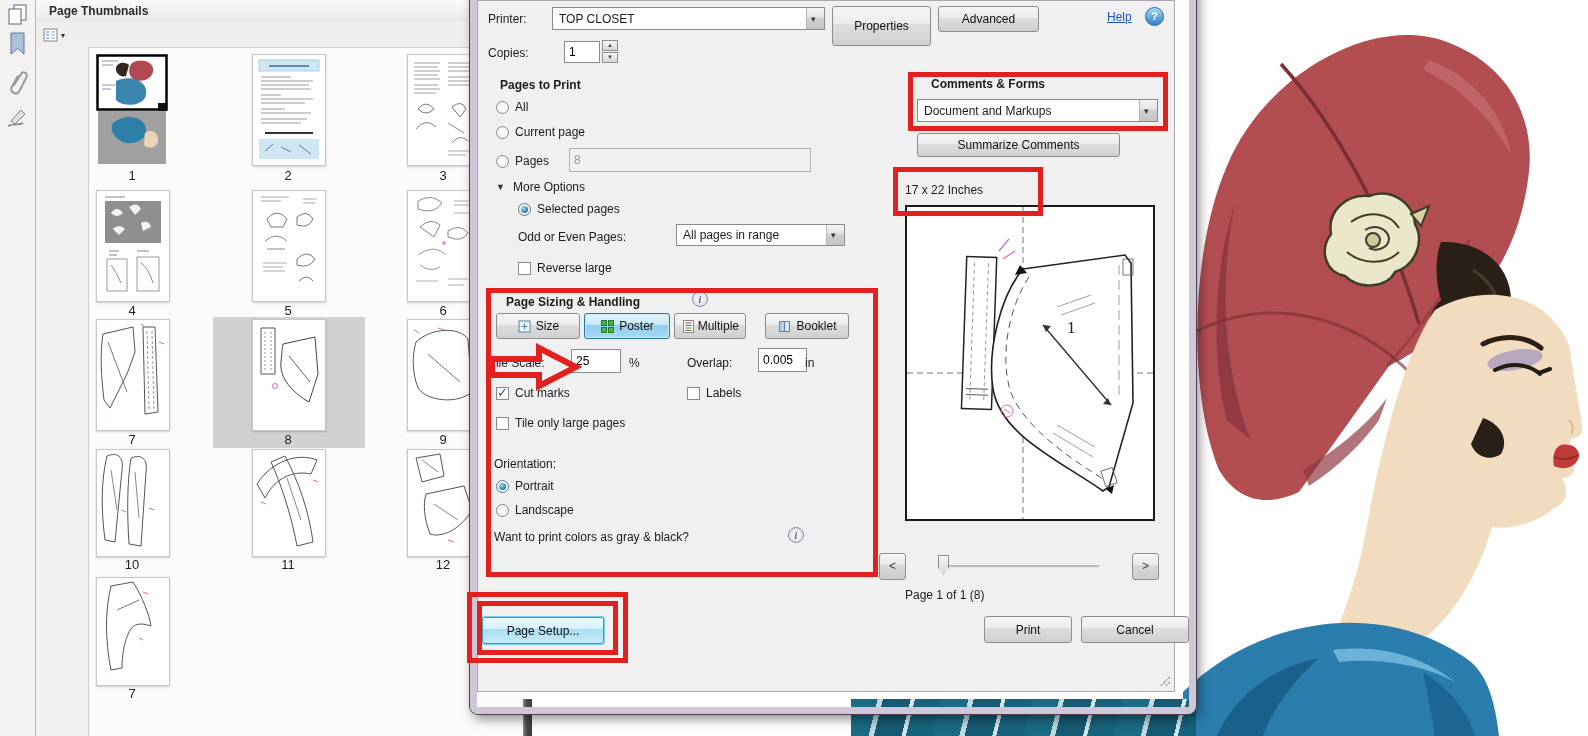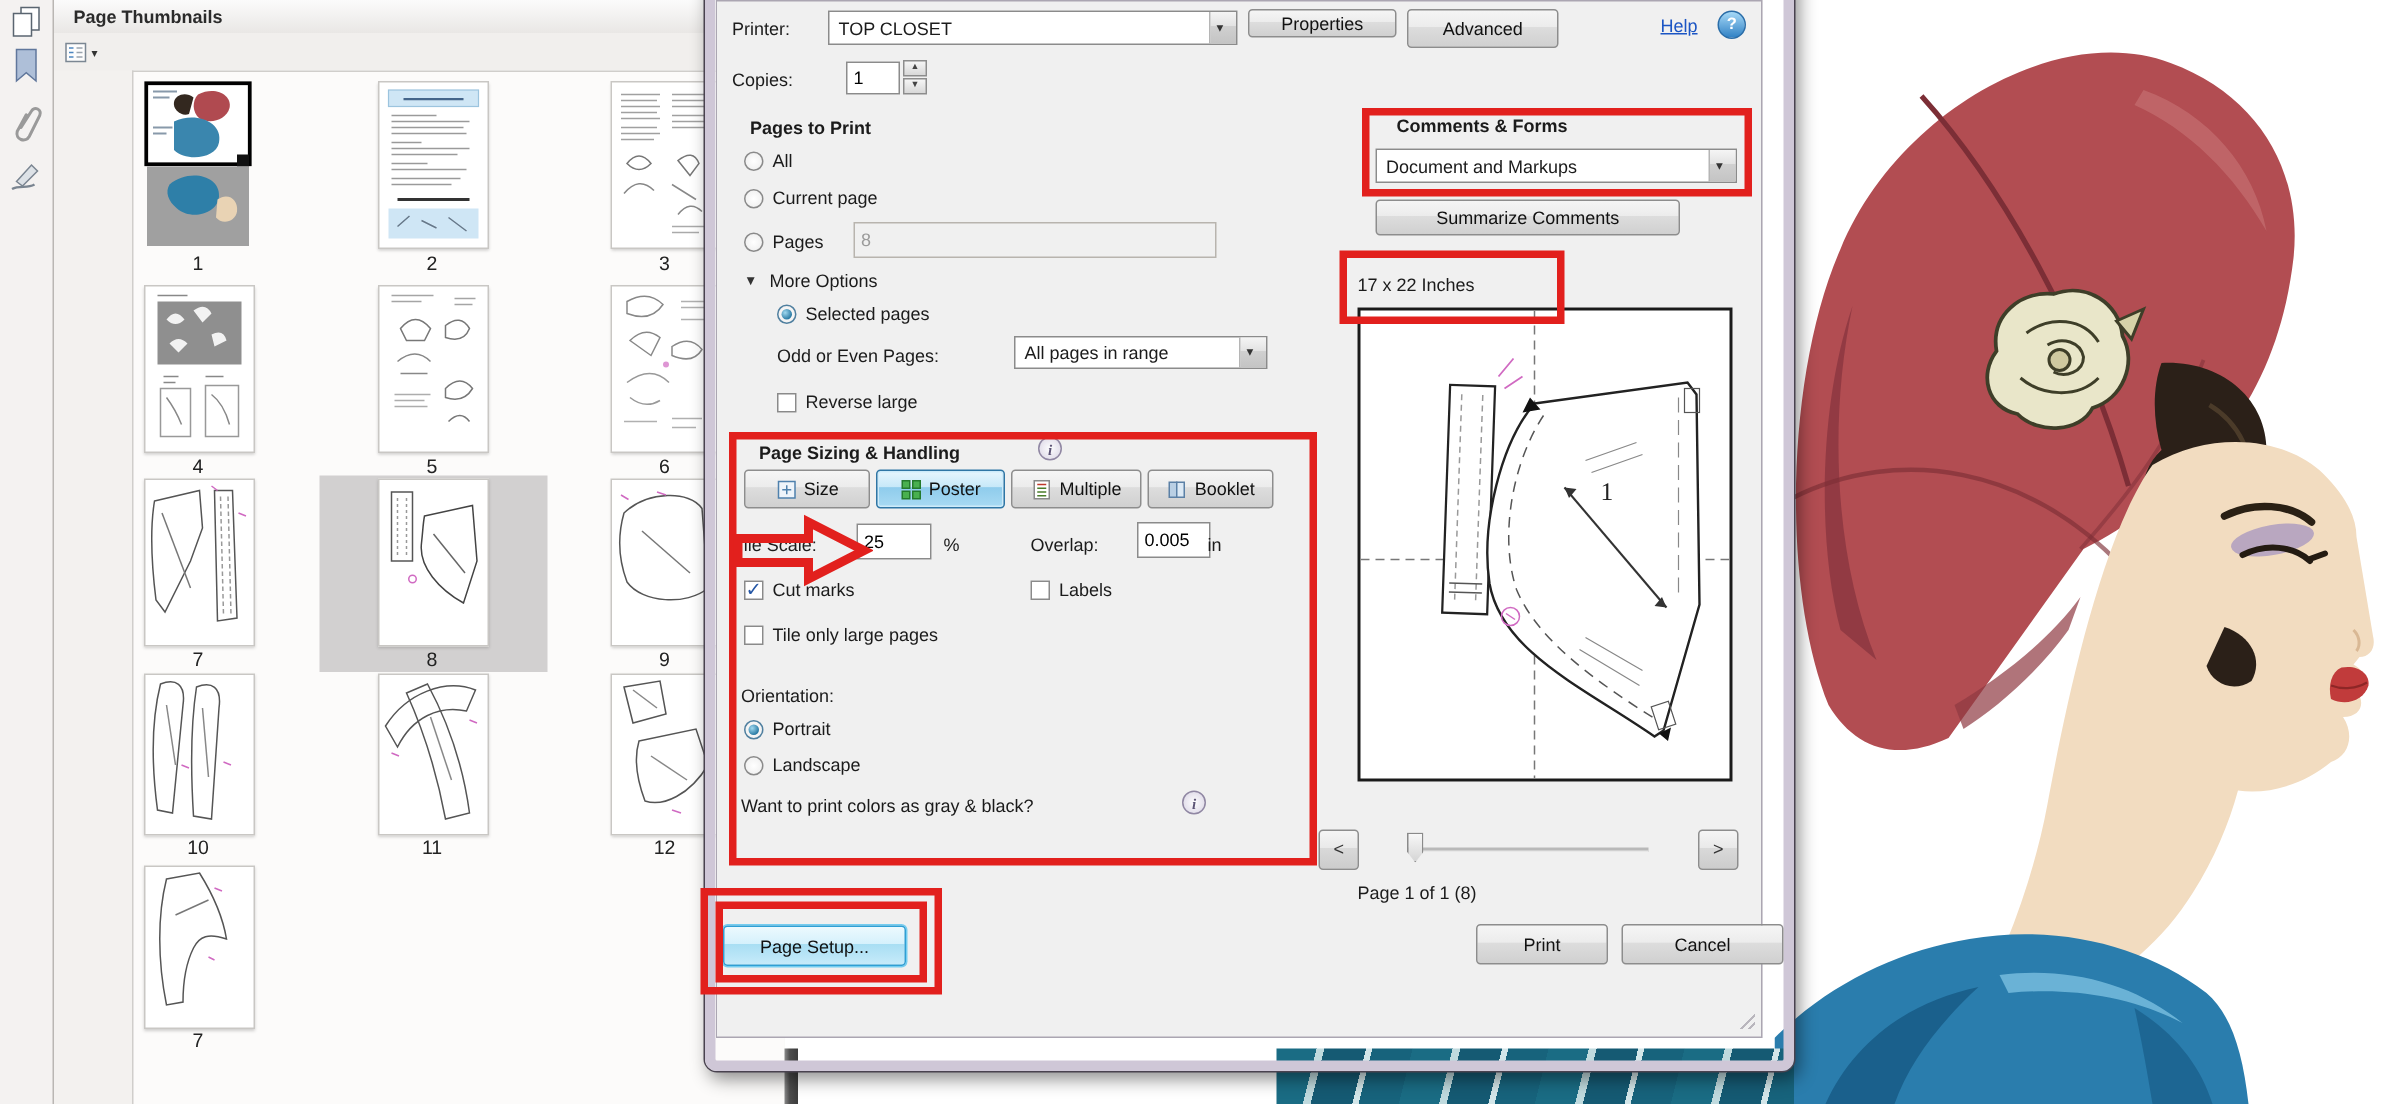--- a/index.html
+++ b/index.html
@@ -339,21 +339,21 @@
   <div class="abs splitter"></div>
 
   <div class="abs dlg-frame"></div>
   <div class="abs dlg">
 
     <div class="lbl" style="left:11px;top:12px">Printer:</div>
     <div class="combo" style="left:75px;top:7px;width:273px;height:23px">
       <span class="cval">TOP CLOSET</span>
       <span class="carrow"></span>
     </div>
-    <button class="wbtn" style="left:355px;top:6px;width:99px;height:19px">Properties</button>
+    <button class="wbtn" style="left:355px;top:6px;width:99px;height:40px">Properties</button>
     <button class="wbtn" style="left:461px;top:6px;width:101px;height:26px">Advanced</button>
     <span class="help-link" style="left:630px;top:10px">Help</span>
     <span class="qicon" style="left:668px;top:7px">?</span>
 
     <div class="lbl" style="left:11px;top:46px">Copies:</div>
     <input class="tin" style="left: 87px; top: 41px; width: 36px; height: 22px;" value="1">
     <div class="spin" style="left:125px;top:40px">▲</div>
     <div class="spin" style="left:125px;top:52px">▼</div>
 
     <div class="lbl bold" style="left:11px;top:78px">Pages to Print</div>
@@ -389,21 +389,21 @@
     </button>
     <button class="wbtn active" style="left:107px;top:313px;width:86px;height:26px">
       <svg width="15" height="15">
           <rect x="1.5" y="1.5" width="5" height="5" fill="#49b04f" stroke="#247a2c"></rect>
           <rect x="8.5" y="1.5" width="5" height="5" fill="#49b04f" stroke="#247a2c"></rect>
           <rect x="1.5" y="8.5" width="5" height="5" fill="#49b04f" stroke="#247a2c"></rect>
           <rect x="8.5" y="8.5" width="5" height="5" fill="#49b04f" stroke="#247a2c"></rect>
         </svg>
       <span>Poster</span>
     </button>
-    <button class="wbtn" style="left:197px;top:313px;width:87px;height:26px">
+    <button class="wbtn" style="left:197px;top:313px;width:72px;height:26px">
       <svg width="15" height="15">
           <rect x="2.5" y="1.5" width="10" height="12" fill="#fff" stroke="#8a8a8a"></rect>
           <path d="M4.5 4h6" stroke="#c0392b"></path>
           <path d="M4.5 6.5h6M4.5 9h6M4.5 11.5h6" stroke="#4a7d2a"></path>
         </svg>
       <span>Multiple</span>
     </button>
     <button class="wbtn" style="left:288px;top:313px;width:84px;height:26px">
       <svg width="15" height="15">
           <path d="M2.5 2.5 h5 v10 h-5Z" fill="#b9cfe4" stroke="#5b80a6"></path>

